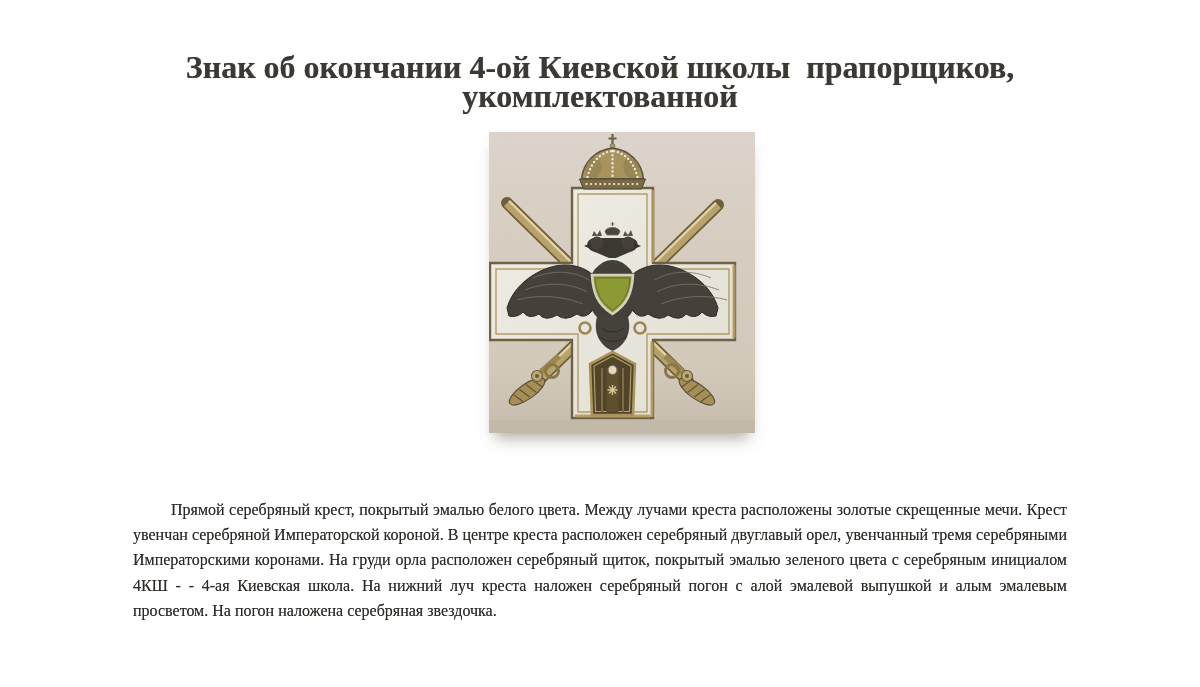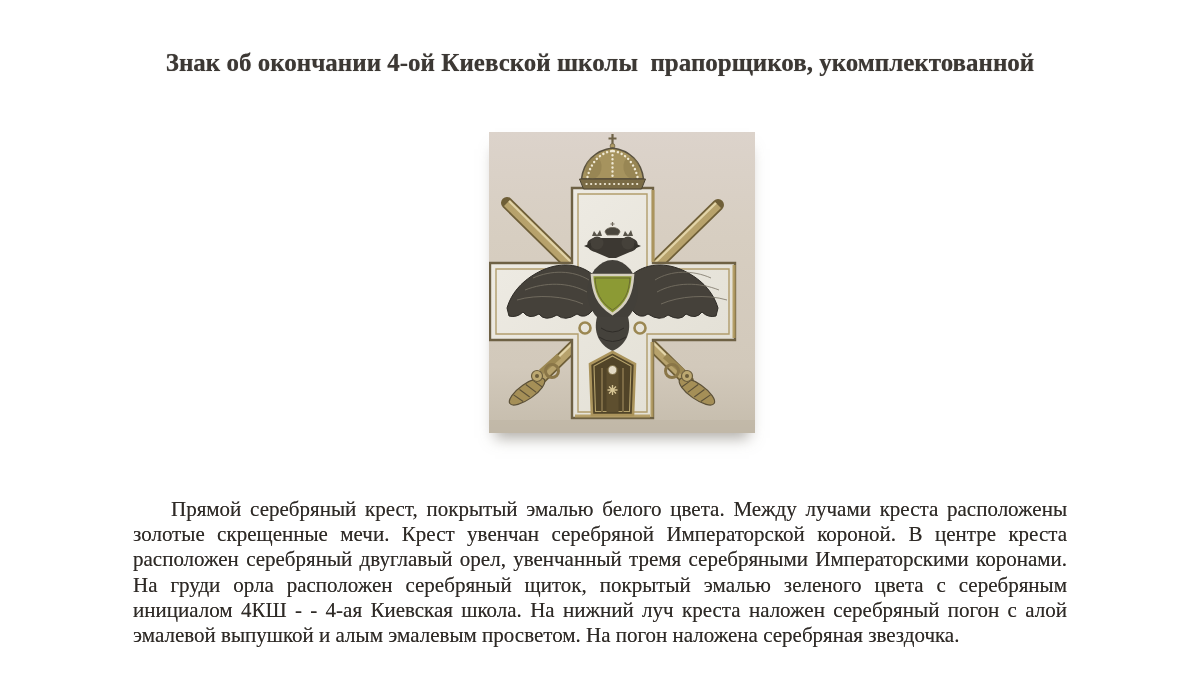--- a/index.html
+++ b/index.html
@@ -8,37 +8,37 @@
     background: #ffffff;
     font-family: "Liberation Serif", serif;
     position: relative;
     overflow: hidden;
   }
   .doc-title {
     position: absolute;
     left: 123px; top: 32px; width: 954px;
     text-align: center;
     font-weight: bold;
-    font-size: 25px;
+    font-size: 32px;
     line-height: 28.5px;
     color: #3c3834;
     text-shadow: 0 0 0.7px rgba(60,56,52,0.65);
     white-space: pre-wrap;
   }
   .badge-photo {
     position: absolute;
     left: 489px; top: 132px;
     width: 266px; height: 301px;
     box-shadow: 0 11px 14px -6px rgba(110,104,92,0.55);
   }
   .badge-photo svg { display: block; }
   .doc-paragraph {
     position: absolute;
     left: 133px; top: 497px; width: 934px;
-    font-size: 21px;
+    font-size: 16px;
     line-height: 25.2px;
     text-align: justify;
     text-indent: 38px;
     color: #2e2a26;
     text-shadow: 0 0 0.6px rgba(46,42,38,0.6);
     margin: 0;
   }
 </style>
 </head>
 <body>

